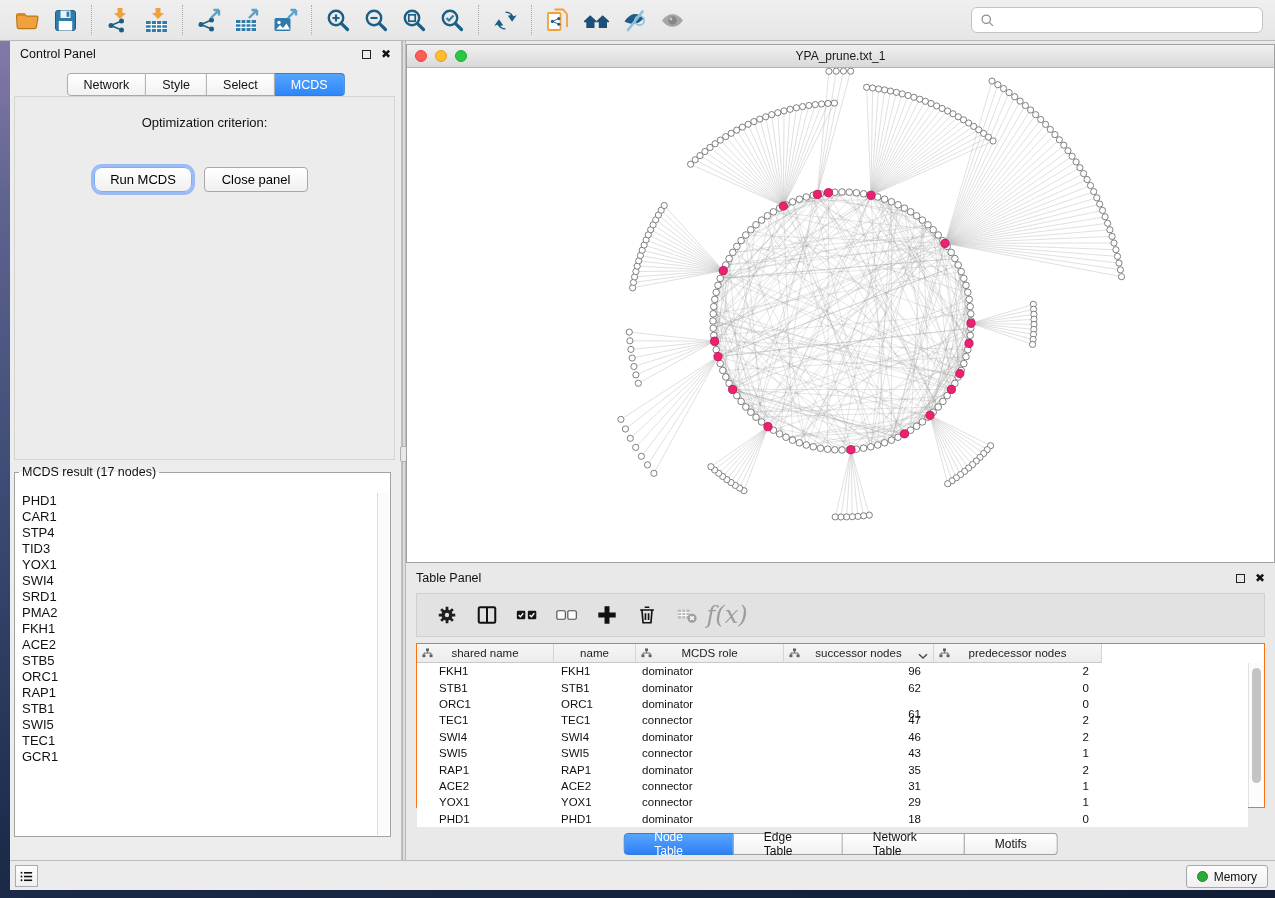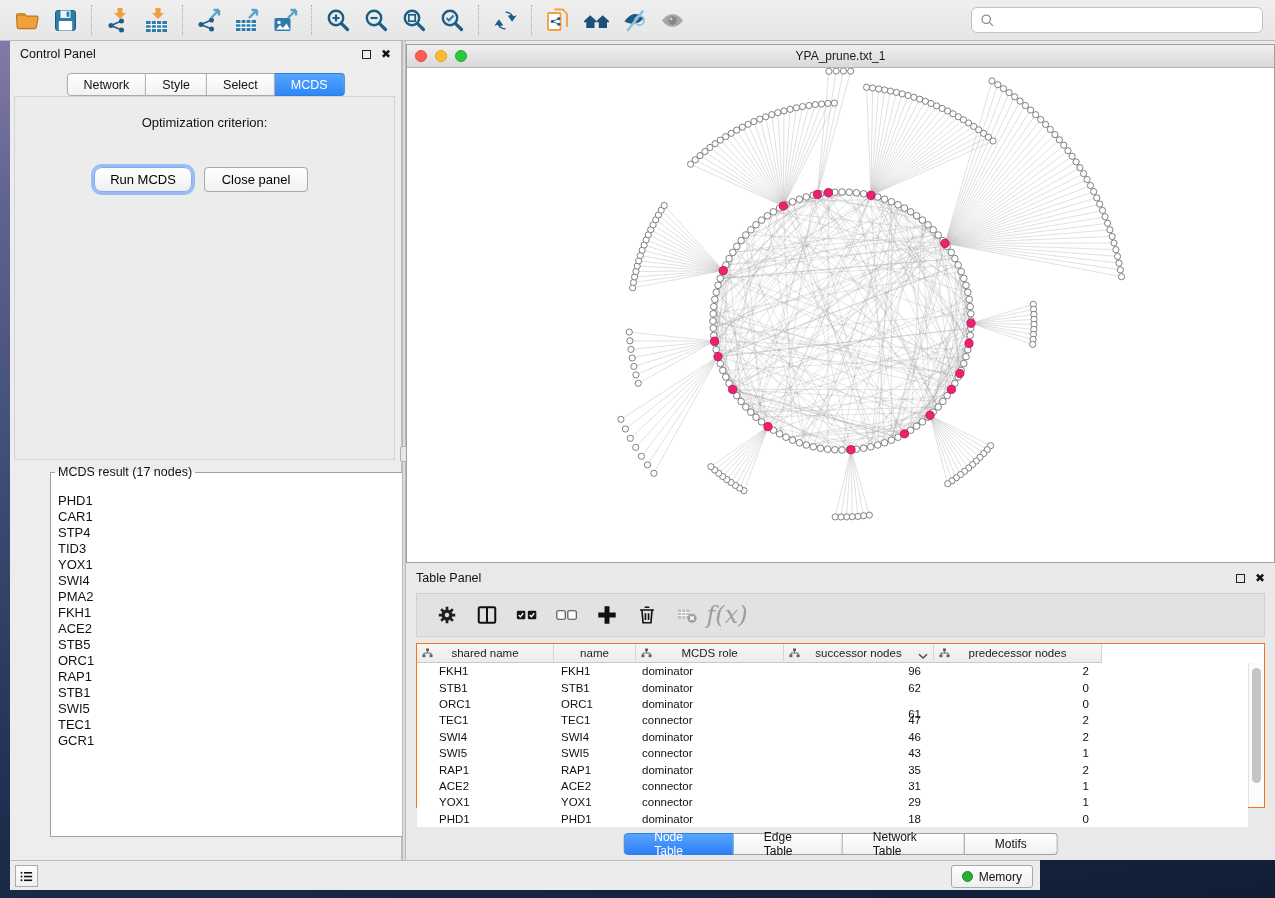--- a/index.html
+++ b/index.html
@@ -64,21 +64,21 @@
   .stepper .up{ border-bottom:4.5px solid #fff; }
   .stepper .down{ border-top:4.5px solid #fff; }
   .cp-btn{
     position:absolute; top:70px; height:25px; background:linear-gradient(#ffffff,#f0f0f0);
     border:1px solid #a8a8a8; border-radius:4px; font-size:13px; font-family:inherit;
   }
   #run-mcds{ left:79px; width:98px; border-color:#7aaefc; box-shadow:0 0 0 3px rgba(90,150,250,.55);border-radius:8px; }
   #close-panel{ left:189px; width:104px; }
   fieldset.mcds-result{
     position:absolute; left:4px; top:424px; width:377px; height:372px;
-    border:1px solid #a2a2a2; background:#fff; padding:0;margin-left:36px;
+    border:1px solid #a2a2a2; background:#fff; padding:0;
   }
   fieldset.mcds-result legend{ font-size:12.5px; margin-left:4px; padding:0 3px; background:transparent; }
   .mcds-list{ position:absolute; left:1px; right:13px; top:14px; bottom:1px; background:#fff; overflow:hidden; }
   .mcds-list .item{ font-size:13px; line-height:16px; padding-left:6px; }
   .mcds-scroll{ position:absolute; right:1px; top:14px; bottom:1px; width:12px; background:#fbfbfb; border-left:1px solid #dcdcdc; }
 
   
   #right-col{ position:absolute; left:406px; top:41px; width:869px; height:819px; background:#e9e9e9; }
   .net-window{
     position:absolute; left:0; top:3px; width:869px; height:519px;
@@ -127,21 +127,21 @@
   .btab{
     border:1px solid #9f9f9f; border-left:none; background:linear-gradient(#ffffff,#f1f1f1);
     font-size:12px; padding:0 30px; display:flex; align-items:center; color:#111;
   }
   .btab:first-child{ border-left:1px solid #9f9f9f; border-radius:4px 0 0 4px; }
   .btab:last-child{ border-radius:0 4px 4px 0; }
   .btab.active{ background:linear-gradient(#58a6fd,#2e7ff7); color:#fff; border-color:#2f7fd7; }
 
   
   #status-bar{
-    position:absolute; left:10px; top:860px; width:1030px; height:30px;
+    position:absolute; left:10px; top:860px; width:1265px; height:30px;
     background:#ececec; border-top:1px solid #bcbcbc;
   }
   .list-btn{
     position:absolute; left:5px; top:4px; width:23px; height:22px;
     background:linear-gradient(#fdfdfd,#f0f0f0); border:1px solid #ababab;
     display:flex; align-items:center; justify-content:center;
   }
   .list-btn svg{ width:15px; height:15px; }
   .memory-btn{
     position:absolute; right:7px; top:4px; height:23px; padding:0 10px;
@@ -325,20 +325,21 @@
   </div>
   <fieldset class="mcds-result">
     <legend>MCDS result (17 nodes)</legend>
     <div class="mcds-list">
         <div class="item">PHD1</div>
         <div class="item">CAR1</div>
         <div class="item">STP4</div>
         <div class="item">TID3</div>
         <div class="item">YOX1</div>
         <div class="item">SWI4</div>
+        <div class="item">SRD1</div>
         <div class="item">PMA2</div>
         <div class="item">FKH1</div>
         <div class="item">ACE2</div>
         <div class="item">STB5</div>
         <div class="item">ORC1</div>
         <div class="item">RAP1</div>
         <div class="item">STB1</div>
         <div class="item">SWI5</div>
         <div class="item">TEC1</div>
         <div class="item">GCR1</div>

